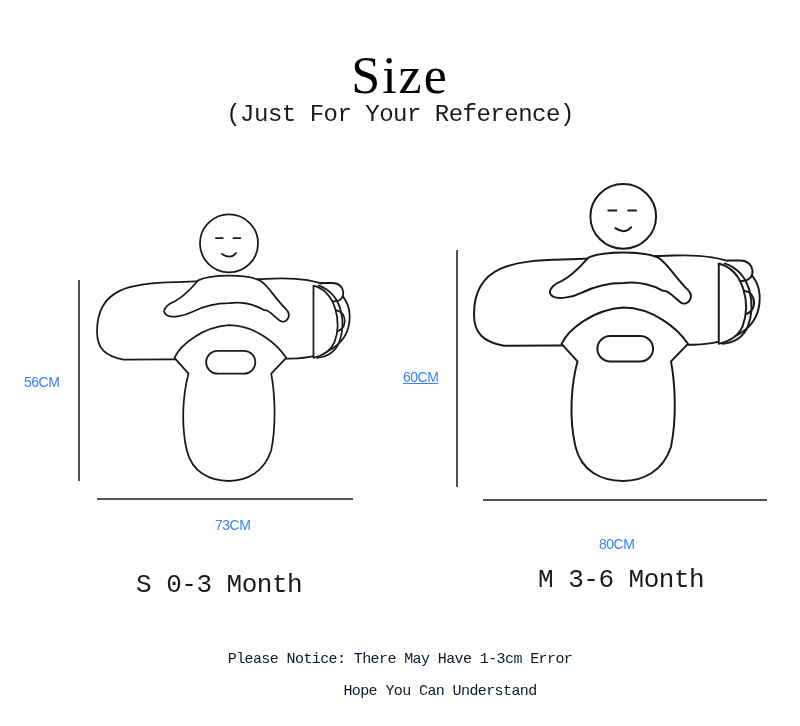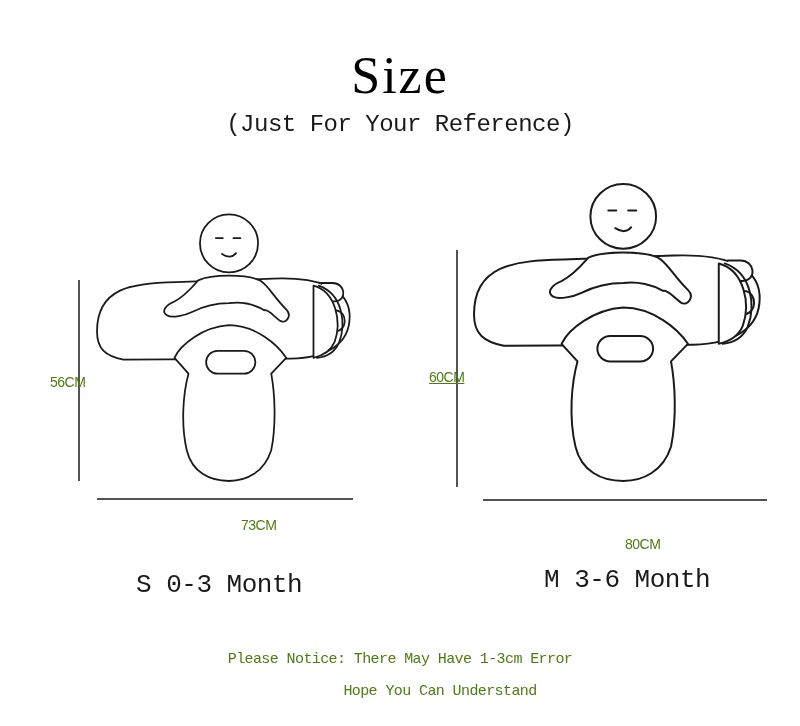--- a/index.html
+++ b/index.html
@@ -1,24 +1,24 @@
 <!DOCTYPE html>
 <html><head>
   <meta charset="utf-8">
   <style>
     html, body { margin: 0; padding: 0; background: #ffffff; }
     body { width: 800px; height: 726px; position: relative; overflow: hidden; }
     .serif { font-family: "Liberation Mono", "DejaVu Sans Mono", monospace; color: #1a1a1a; }
-    .sans { font-family: "Liberation Sans", "DejaVu Sans", sans-serif; color: #4d7c0f; margin-left: 26px; }
+    .sans { font-family: "Liberation Sans", "DejaVu Sans", sans-serif; color: #3b82f6; }
     .abs { position: absolute; white-space: nowrap; }
     #title { left: 0; width: 800px; top: 34px; text-align: center; font-size: 52px; letter-spacing: 2px; font-family: "Liberation Serif", "DejaVu Serif", serif; margin-top: 12px; }
-    #subtitle { left: 0; width: 800px; top: 111px; text-align: center; font-size: 24px; letter-spacing: -0.5px; }
+    #subtitle { left: 0; width: 800px; top: 101px; text-align: center; font-size: 24px; letter-spacing: -0.5px; }
     .dim { font-size: 14px; letter-spacing: -0.5px; }
     .size-label { font-size: 26px; letter-spacing: -0.5px; }
-    .notice { left: 0; width: 800px; text-align: center; font-size: 15px; letter-spacing: -0.6px; color: #4d7c0f; }
+    .notice { left: 0; width: 800px; text-align: center; font-size: 15px; letter-spacing: -0.6px; color: #0f172a; }
     svg.fig { position: absolute; left: 0; top: 0; }
   </style>
 </head>
 <body>
 
 <div id="title" class="abs">Size</div>
 <div id="subtitle" class="abs serif">(Just For Your Reference)</div>
 
 <svg class="fig" width="800" height="726" viewBox="0 0 800 726">
   <defs>
@@ -58,16 +58,16 @@
   <line x1="457" y1="250" x2="457" y2="487" stroke="#1a1a1a" stroke-width="1.5"></line>
   <line x1="483" y1="500" x2="767" y2="500" stroke="#1a1a1a" stroke-width="1.5"></line>
 </svg>
 
 <div class="abs sans dim" style="left:24px; top:374px;">56CM</div>
 <div class="abs sans dim" style="left:215px; top:517px;">73CM</div>
 <div class="abs sans dim" style="left:403px; top:369px;text-decoration:underline;">60CM</div>
 <div class="abs sans dim" style="left:599px; top:536px;">80CM</div>
 
 <div class="abs serif size-label" style="left:136px; top:552px;margin-top:18px;">S 0-3 Month</div>
-<div class="abs serif size-label" style="left:538px; top:565px;margin-left:6px;">M 3-6 Month</div>
+<div class="abs serif size-label" style="left:538px; top:565px;">M 3-6 Month</div>
 
 <div class="abs serif notice" style="top:651px;">Please Notice: There May Have 1-3cm Error</div>
 <div class="abs serif notice" style="top:683px;margin-left:40px;">Hope You Can Understand</div>
 
 </body></html>

